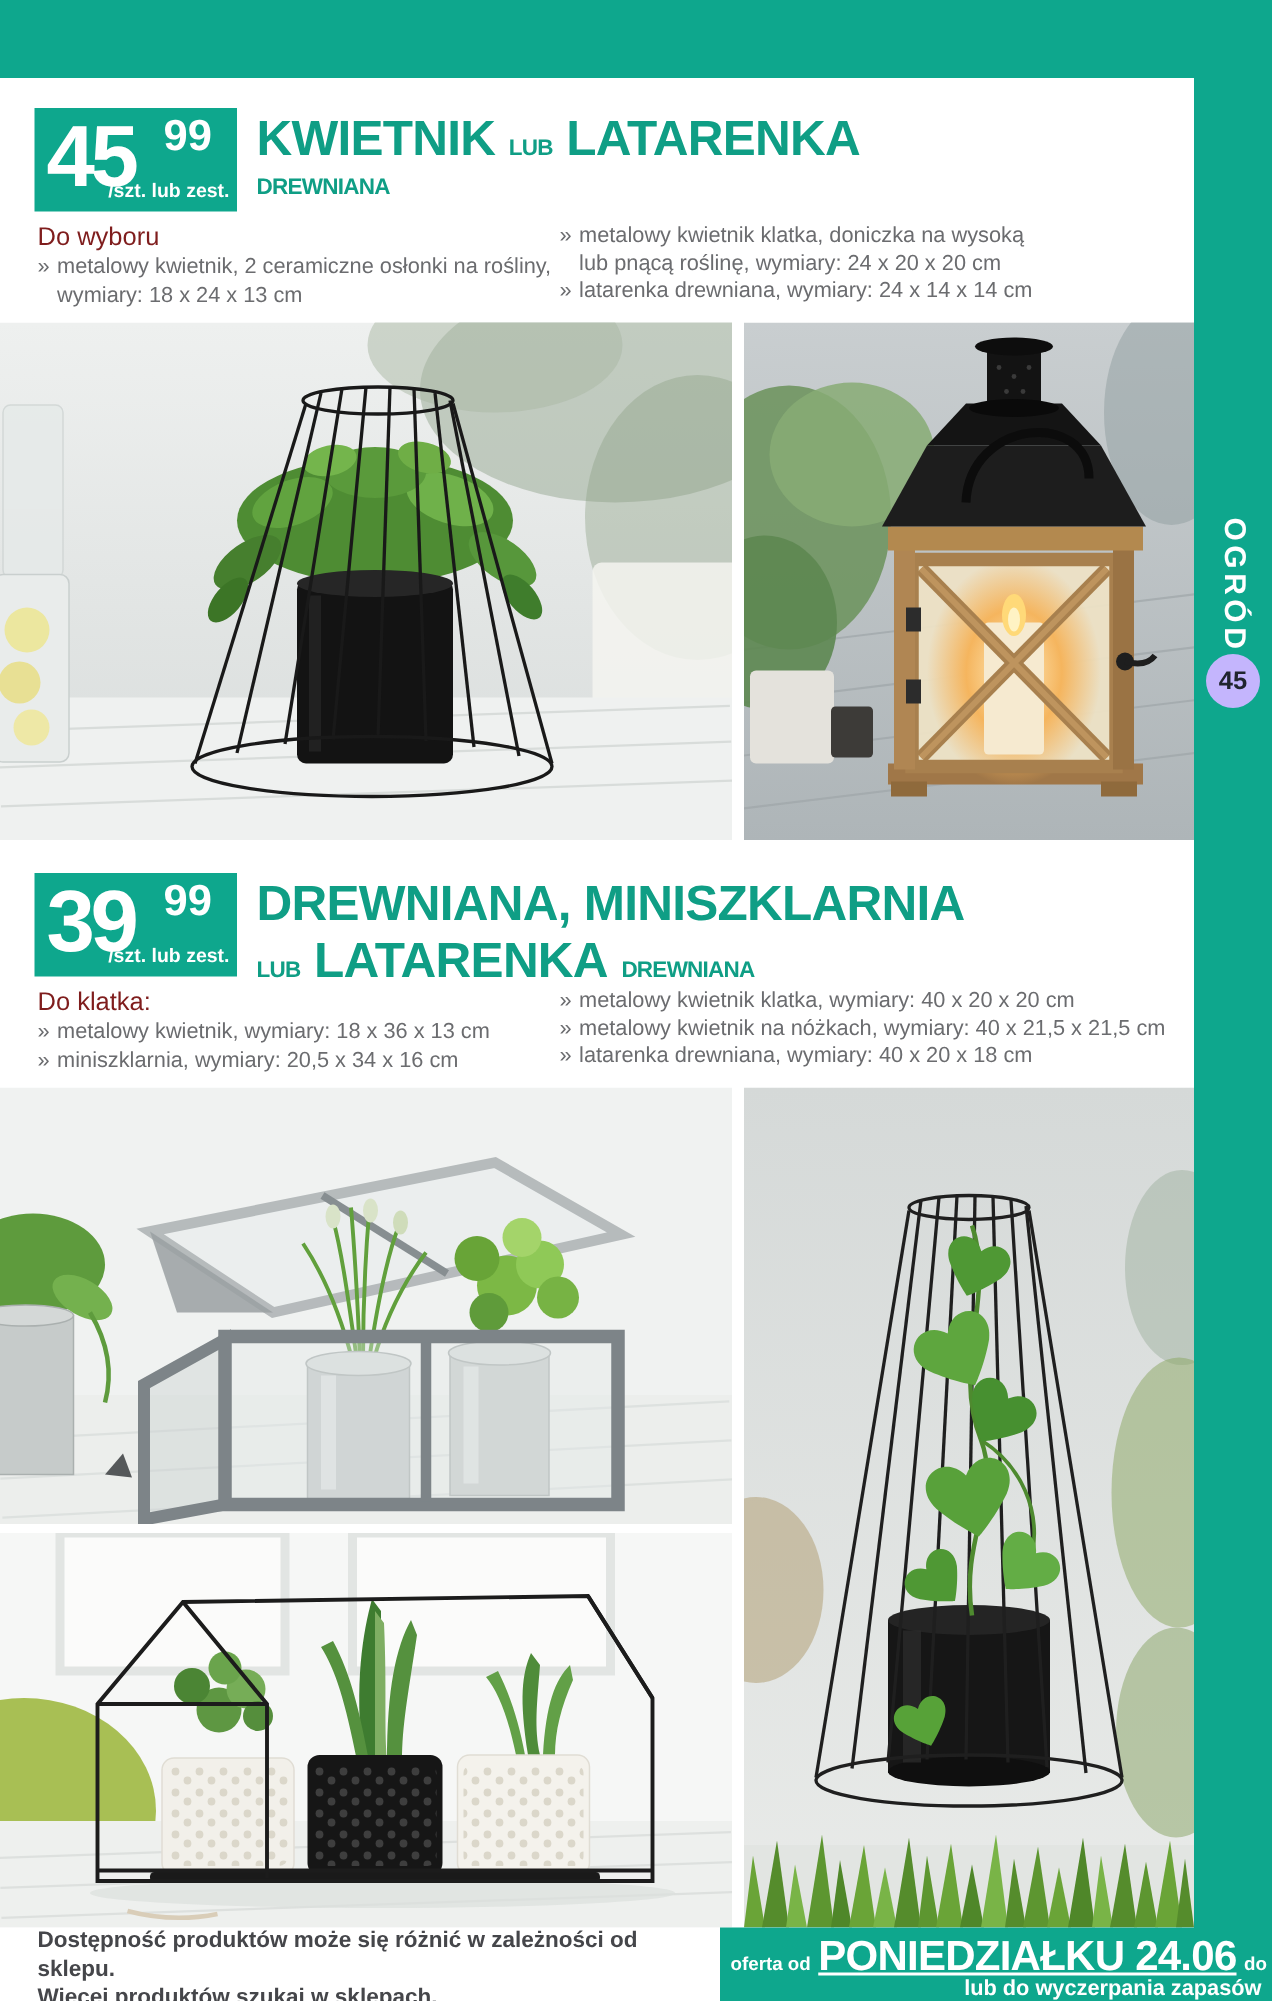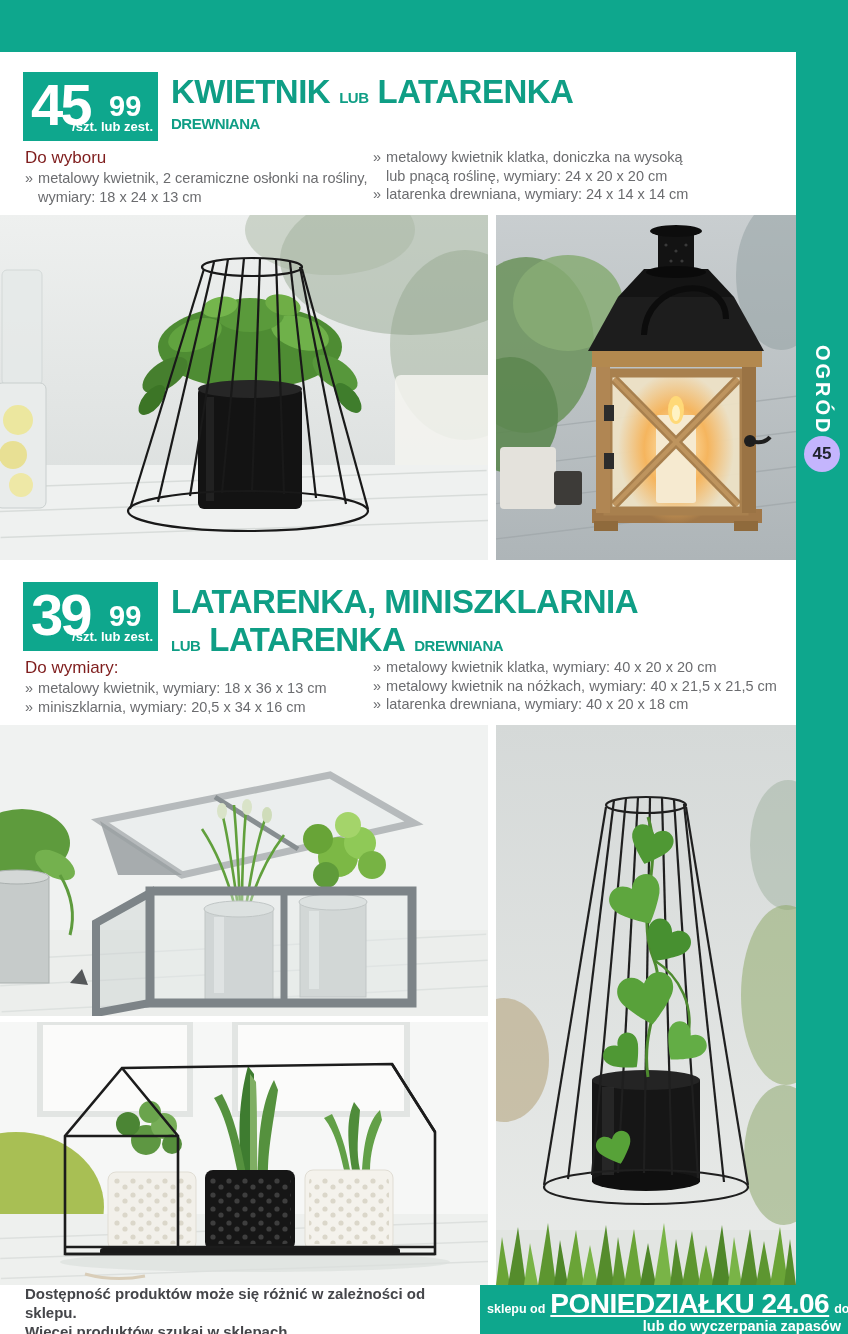--- a/index.html
+++ b/index.html
@@ -13,21 +13,21 @@
   .side-tab{position:absolute;left:796px;top:338px;width:52px;height:104px;
     display:flex;align-items:center;justify-content:center;
     writing-mode:vertical-rl;color:#ffffff;font-weight:bold;font-size:20px;letter-spacing:3px;}
   .page-circle{position:absolute;left:804px;top:436px;width:36px;height:36px;border-radius:50%;
     background:#c4b5fd;display:flex;align-items:center;justify-content:center;
     color:#20242e;font-weight:bold;font-size:17px;}
   
   .price-badge{position:absolute;left:23px;width:135px;height:69px;background:#0ea78d;color:#fff;}
   .badge-1{top:72px;} .badge-2{top:582px;}
   .price-int{position:absolute;left:8px;top:0px;font-size:58px;font-weight:800;letter-spacing:-3px;line-height:66px;}
-  .price-dec{position:absolute;left:86px;top:19px;font-size:29px;font-weight:800;line-height:30px;}
+  .price-dec{position:absolute;left:86px;top:4px;font-size:29px;font-weight:800;line-height:30px;}
   .price-unit{position:absolute;right:5px;bottom:7px;font-size:13px;font-weight:600;white-space:nowrap;}
   
   .section-title{position:absolute;left:171px;color:#0f9e85;font-weight:800;letter-spacing:-0.5px;}
   .title-1{top:74px;} .title-2{top:584px;}
   .t-line{display:flex;align-items:baseline;gap:9px;white-space:nowrap;}
   .t-big{font-size:33px;line-height:36px;}
   .t-small{font-size:15px;line-height:24px;}
   .t-line2{margin-top:2px;}
   
   .spec-col{position:absolute;color:#6b6c6f;font-size:14.5px;line-height:18.5px;}
@@ -221,31 +221,31 @@
   </svg>
 
   <div class="price-badge badge-2">
     <span class="price-int">39</span>
     <span class="price-dec">99</span>
     <span class="price-unit">/szt. lub zest.</span>
   </div>
 
   <div class="section-title title-2">
     <div class="t-line">
-      <span class="t-big">LATARENKA, MINISZKLARNIA</span>
+      <span class="t-big">DREWNIANA, MINISZKLARNIA</span>
     </div>
     <div class="t-line t-line2">
       <span class="t-small">LUB</span>
       <span class="t-big">LATARENKA</span>
       <span class="t-small">DREWNIANA</span>
     </div>
   </div>
 
   <div class="spec-col col-s2-left">
-    <div class="choice-label">Do wymiary:</div>
+    <div class="choice-label">Do klatka:</div>
     <div class="spec-item">
       <span class="marker">»</span>
       <span>metalowy kwietnik, wymiary: 18 x 36 x 13 cm</span>
     </div>
     <div class="spec-item">
       <span class="marker">»</span>
       <span>miniszklarnia, wymiary: 20,5 x 34 x 16 cm</span>
     </div>
   </div>
   <div class="spec-col col-s2-right">
@@ -441,21 +441,21 @@
     </g>
   </svg>
 
   <div class="disclaimer">
     <div>Dostępność produktów może się różnić w zależności od sklepu.</div>
     <div>Więcej produktów szukaj w sklepach.</div>
   </div>
 
   <div class="offer-banner">
     <div class="offer-line1">
-      <span class="offer-prefix">sklepu od</span>
+      <span class="offer-prefix">oferta od</span>
       <span class="offer-big">PONIEDZIAŁKU 24.06</span>
       <span class="offer-do">do</span>
       <span class="offer-big">6.07</span>
     </div>
     <div class="offer-line2">lub do wyczerpania zapasów</div>
   </div>
 
 </div>
 
 </body></html>

